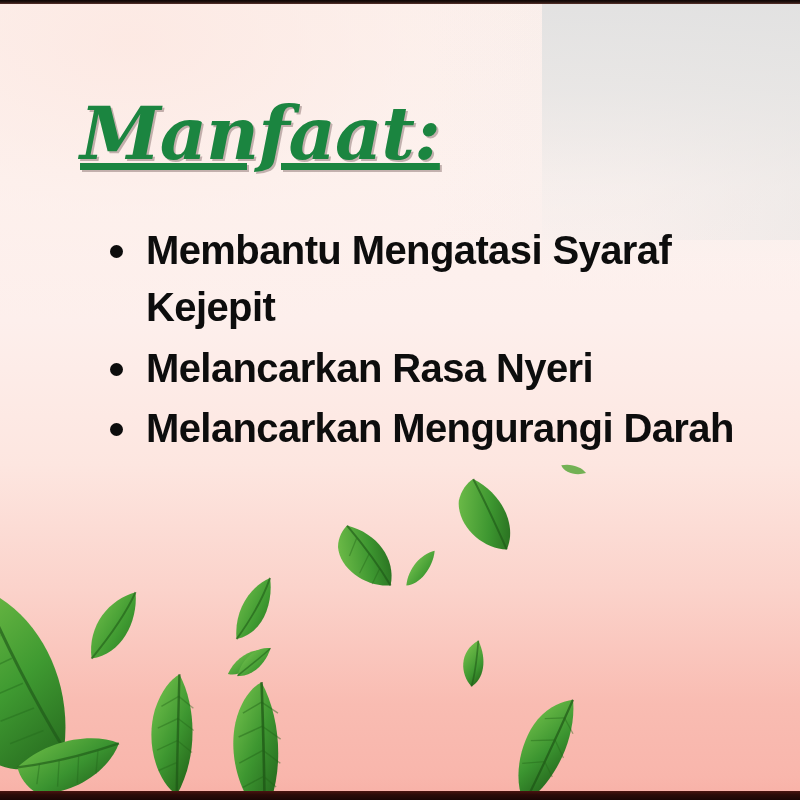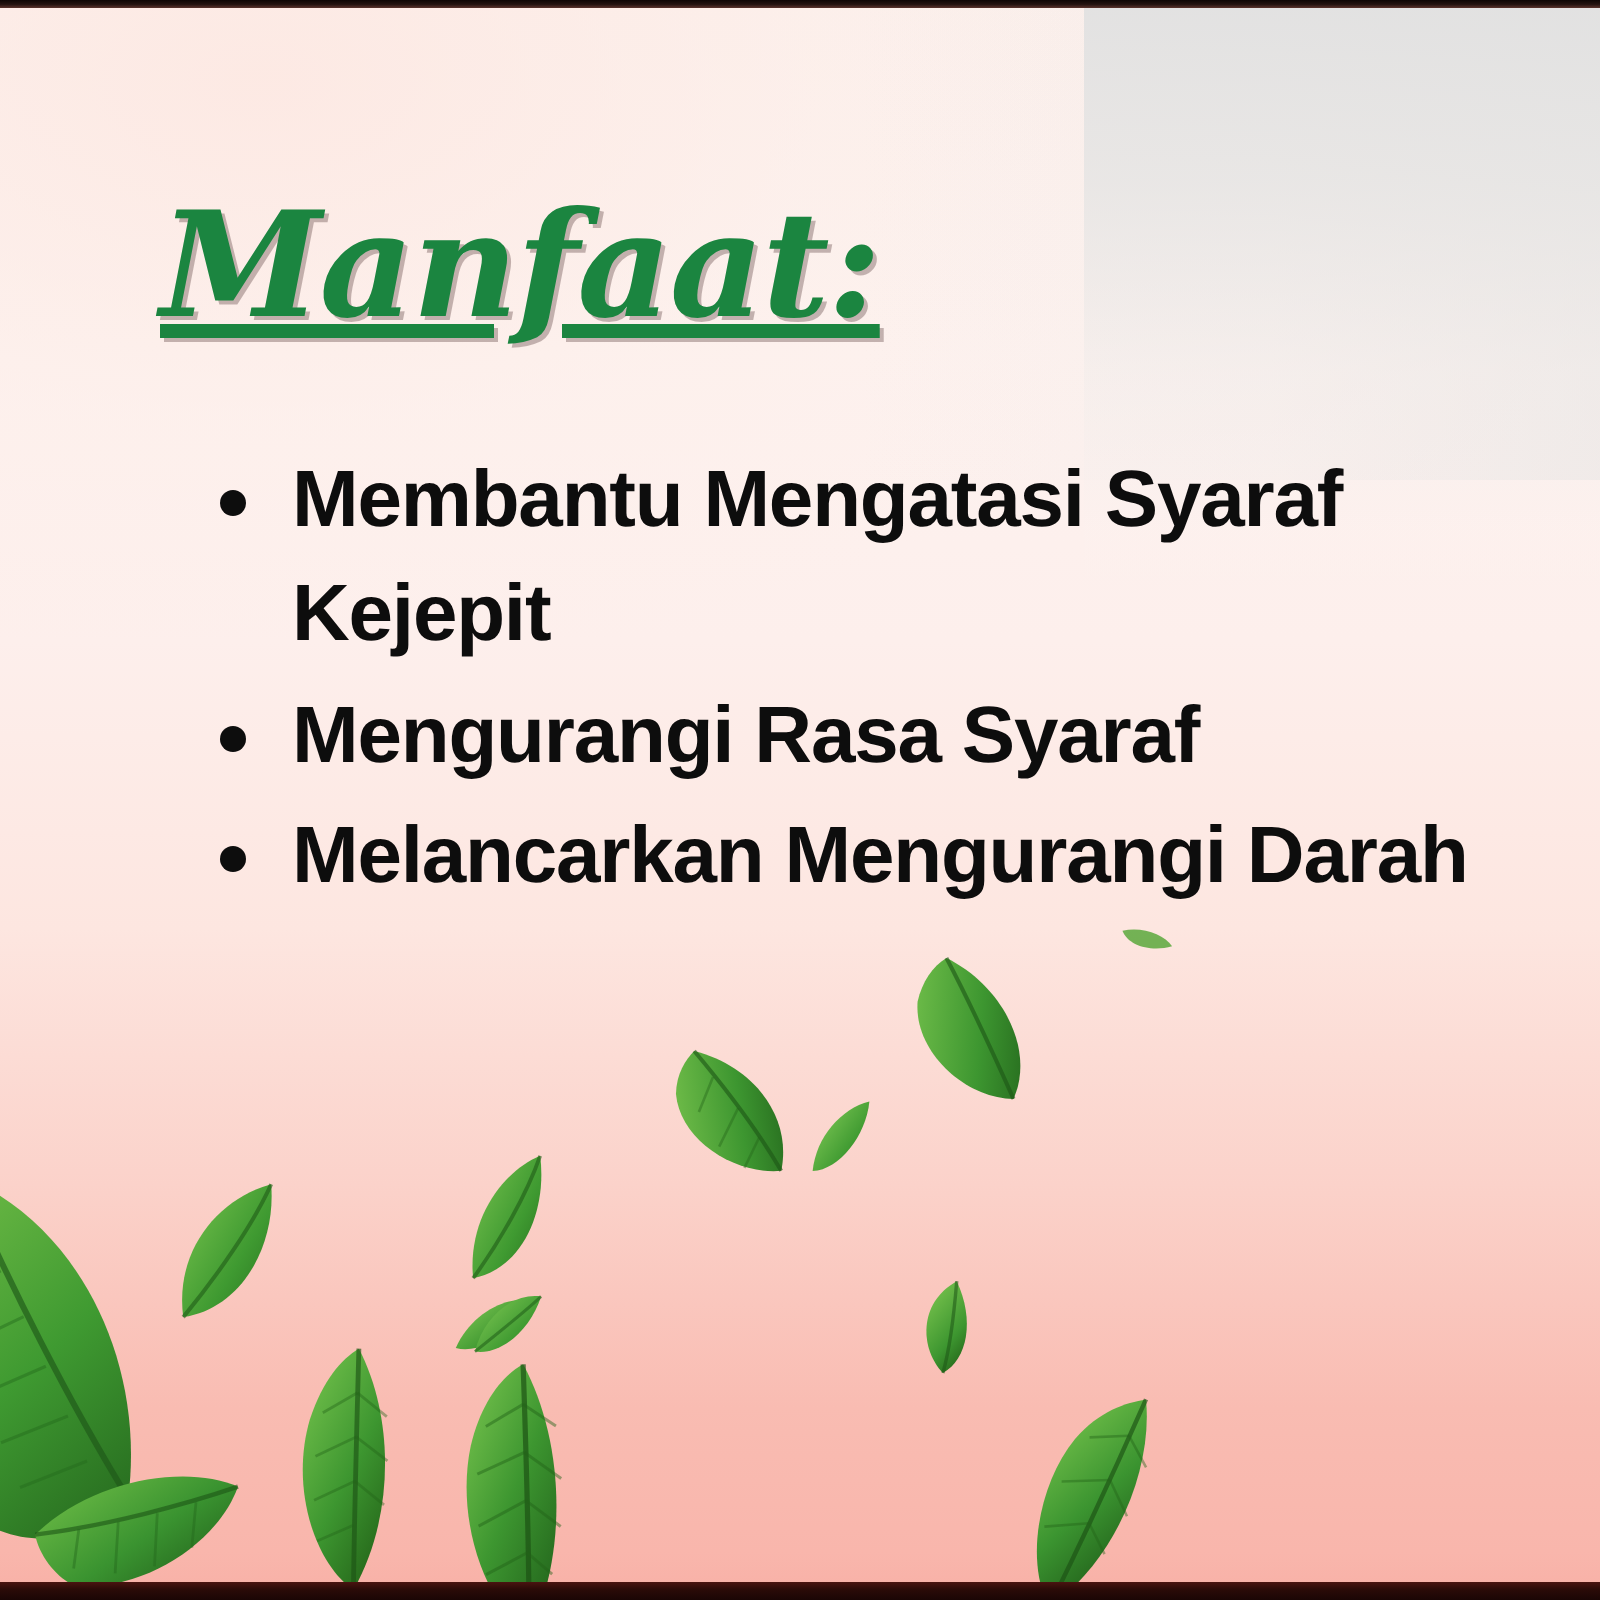--- a/index.html
+++ b/index.html
@@ -458,21 +458,21 @@
     </div>
 
   </div>
 
   <div class="content">
 
     <div class="title">Manfaat:</div>
 
     <ul class="bullets">
       <li class="bullet-item">Membantu Mengatasi Syaraf Kejepit</li>
-      <li class="bullet-item">Mengurangi Rasa Syaraf</li>
+      <li class="bullet-item">Melancarkan Rasa Nyeri</li>
       <li class="bullet-item">Melancarkan Mengurangi Darah</li>
     </ul>
 
   </div>
 
   <div class="edge-bottom"></div>
 
 </div>
 
 </body></html>

